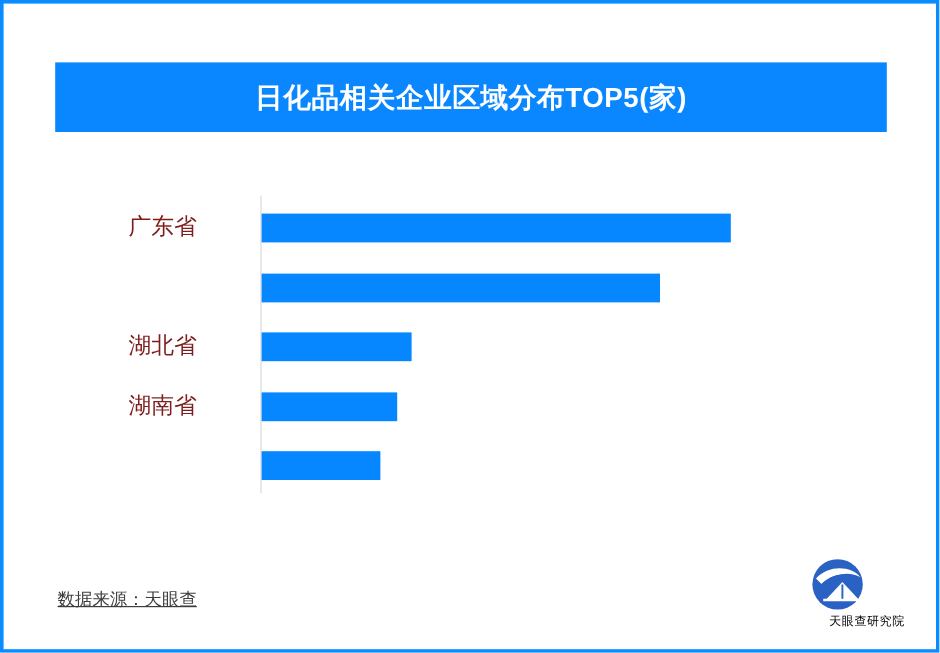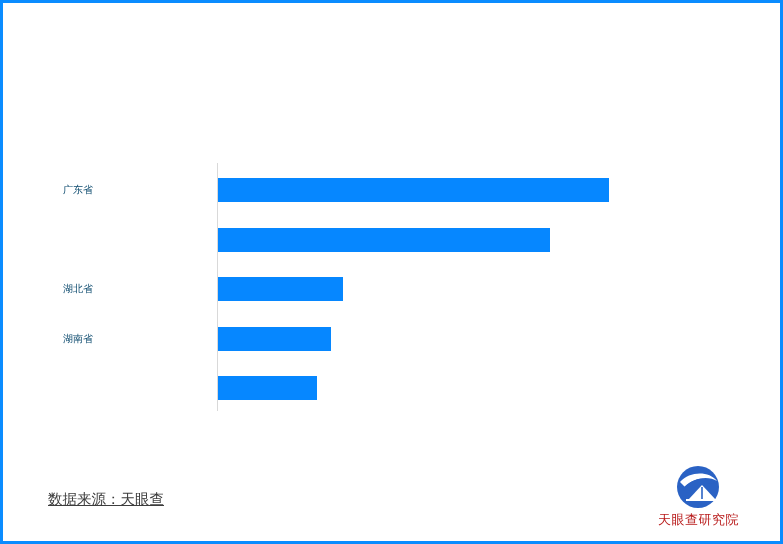--- a/index.html
+++ b/index.html
@@ -71,23 +71,23 @@
     height: 24px;
     display: block;
   }
   .bar-label {
     position: absolute;
     left: 60px;
     top: 0;
     width: 145px;
     height: 24px;
     line-height: 24px;
-    text-align: left;
-    font-size: 10px;
-    color: #0c4a6e;
+    text-align: center;
+    font-size: 19px;
+    color: #7f1d1d;
     white-space: nowrap;
   }
   .bar-rect {
     position: absolute;
     left: 215px;
     top: 0;
     height: 24px;
     background: #0687ff;
   }
 
@@ -114,32 +114,35 @@
     left: 18px;
     top: 0px;
     width: 44px;
     height: 44px;
   }
   .brand-name {
     position: absolute;
     left: 0px;
     top: 46px;
     width: 96px;
-    text-align: left;
-    font-size: 13px;
-    color: #b91c1c;
+    text-align: right;
+    font-size: 10px;
+    color: #000000;
     letter-spacing: 0.5px;
     white-space: nowrap;
   }
 </style>
 </head>
 <body>
 
 <div id="page">
 
+  <div class="title-banner">
+    <div class="title-text">日化品相关企业区域分布TOP5(家)</div>
+  </div>
 
   <div class="chart-area">
     <div class="axis-line"></div>
     <div class="bar-rows" id="bar-rows">
         <div class="bar-row" style="top: 23px;">
           <div class="bar-label">广东省</div>
           <div class="bar-rect" style="width: 391px; background: rgb(6, 135, 255);"></div>
         </div>
         <div class="bar-row" style="top: 72.5px;">
           <div class="bar-rect" style="width: 332px; background: rgb(6, 135, 255);"></div>

